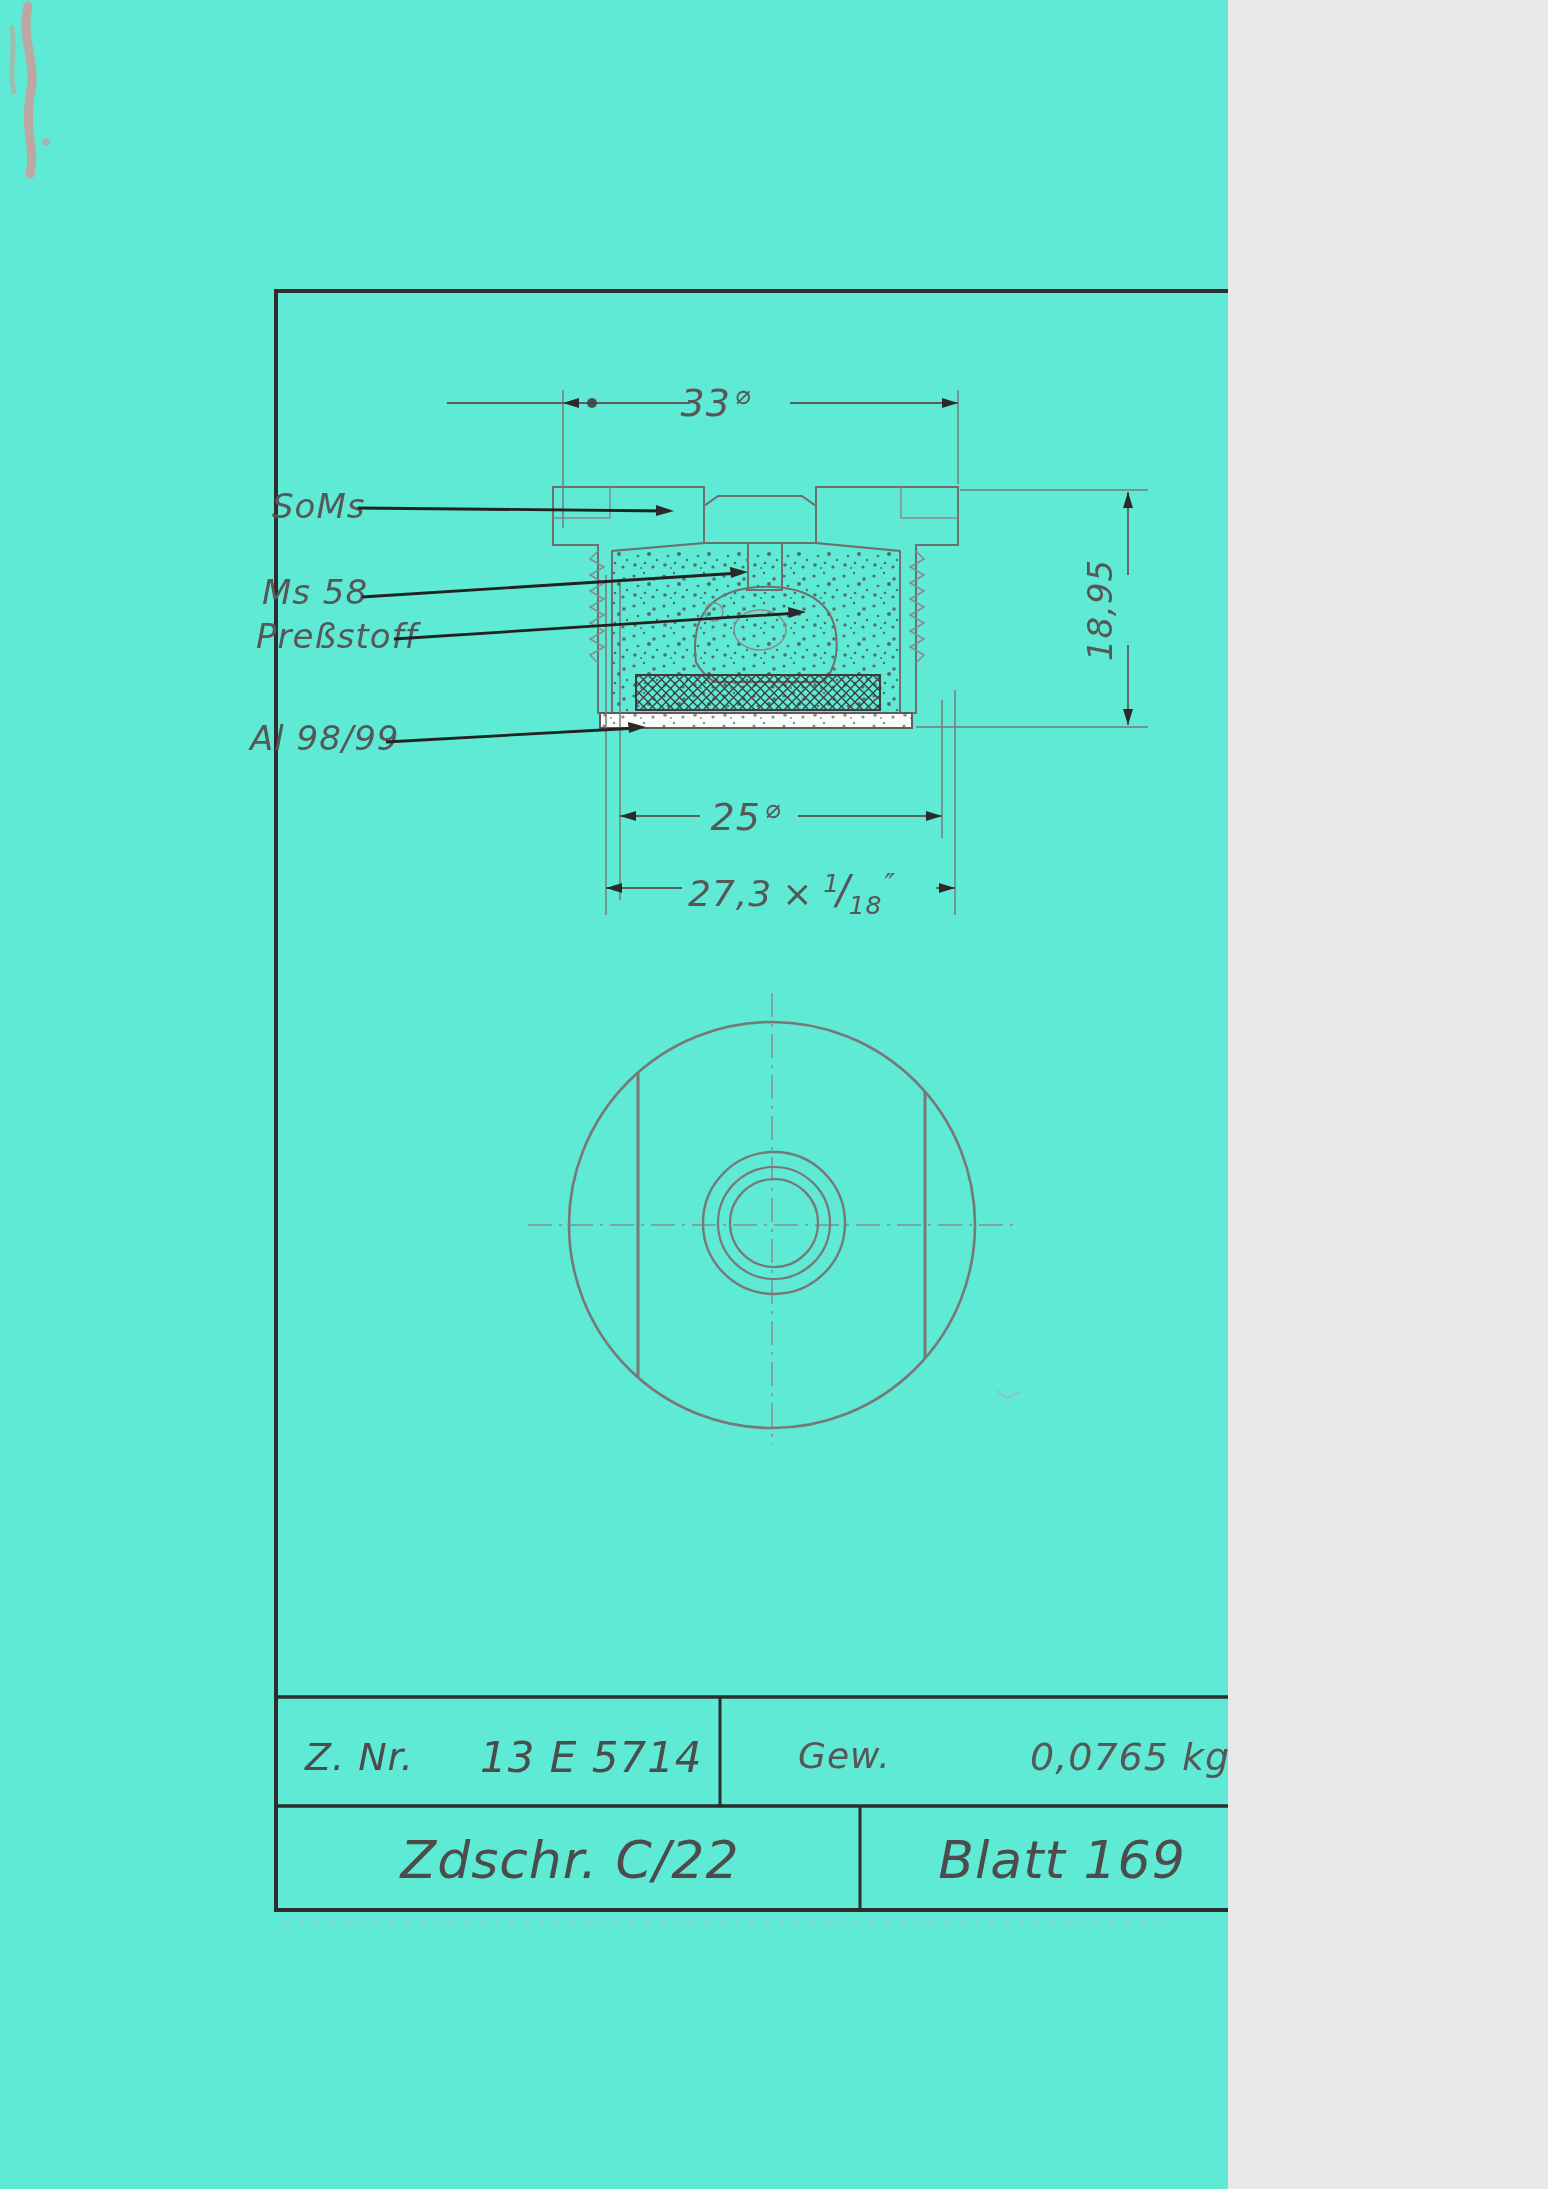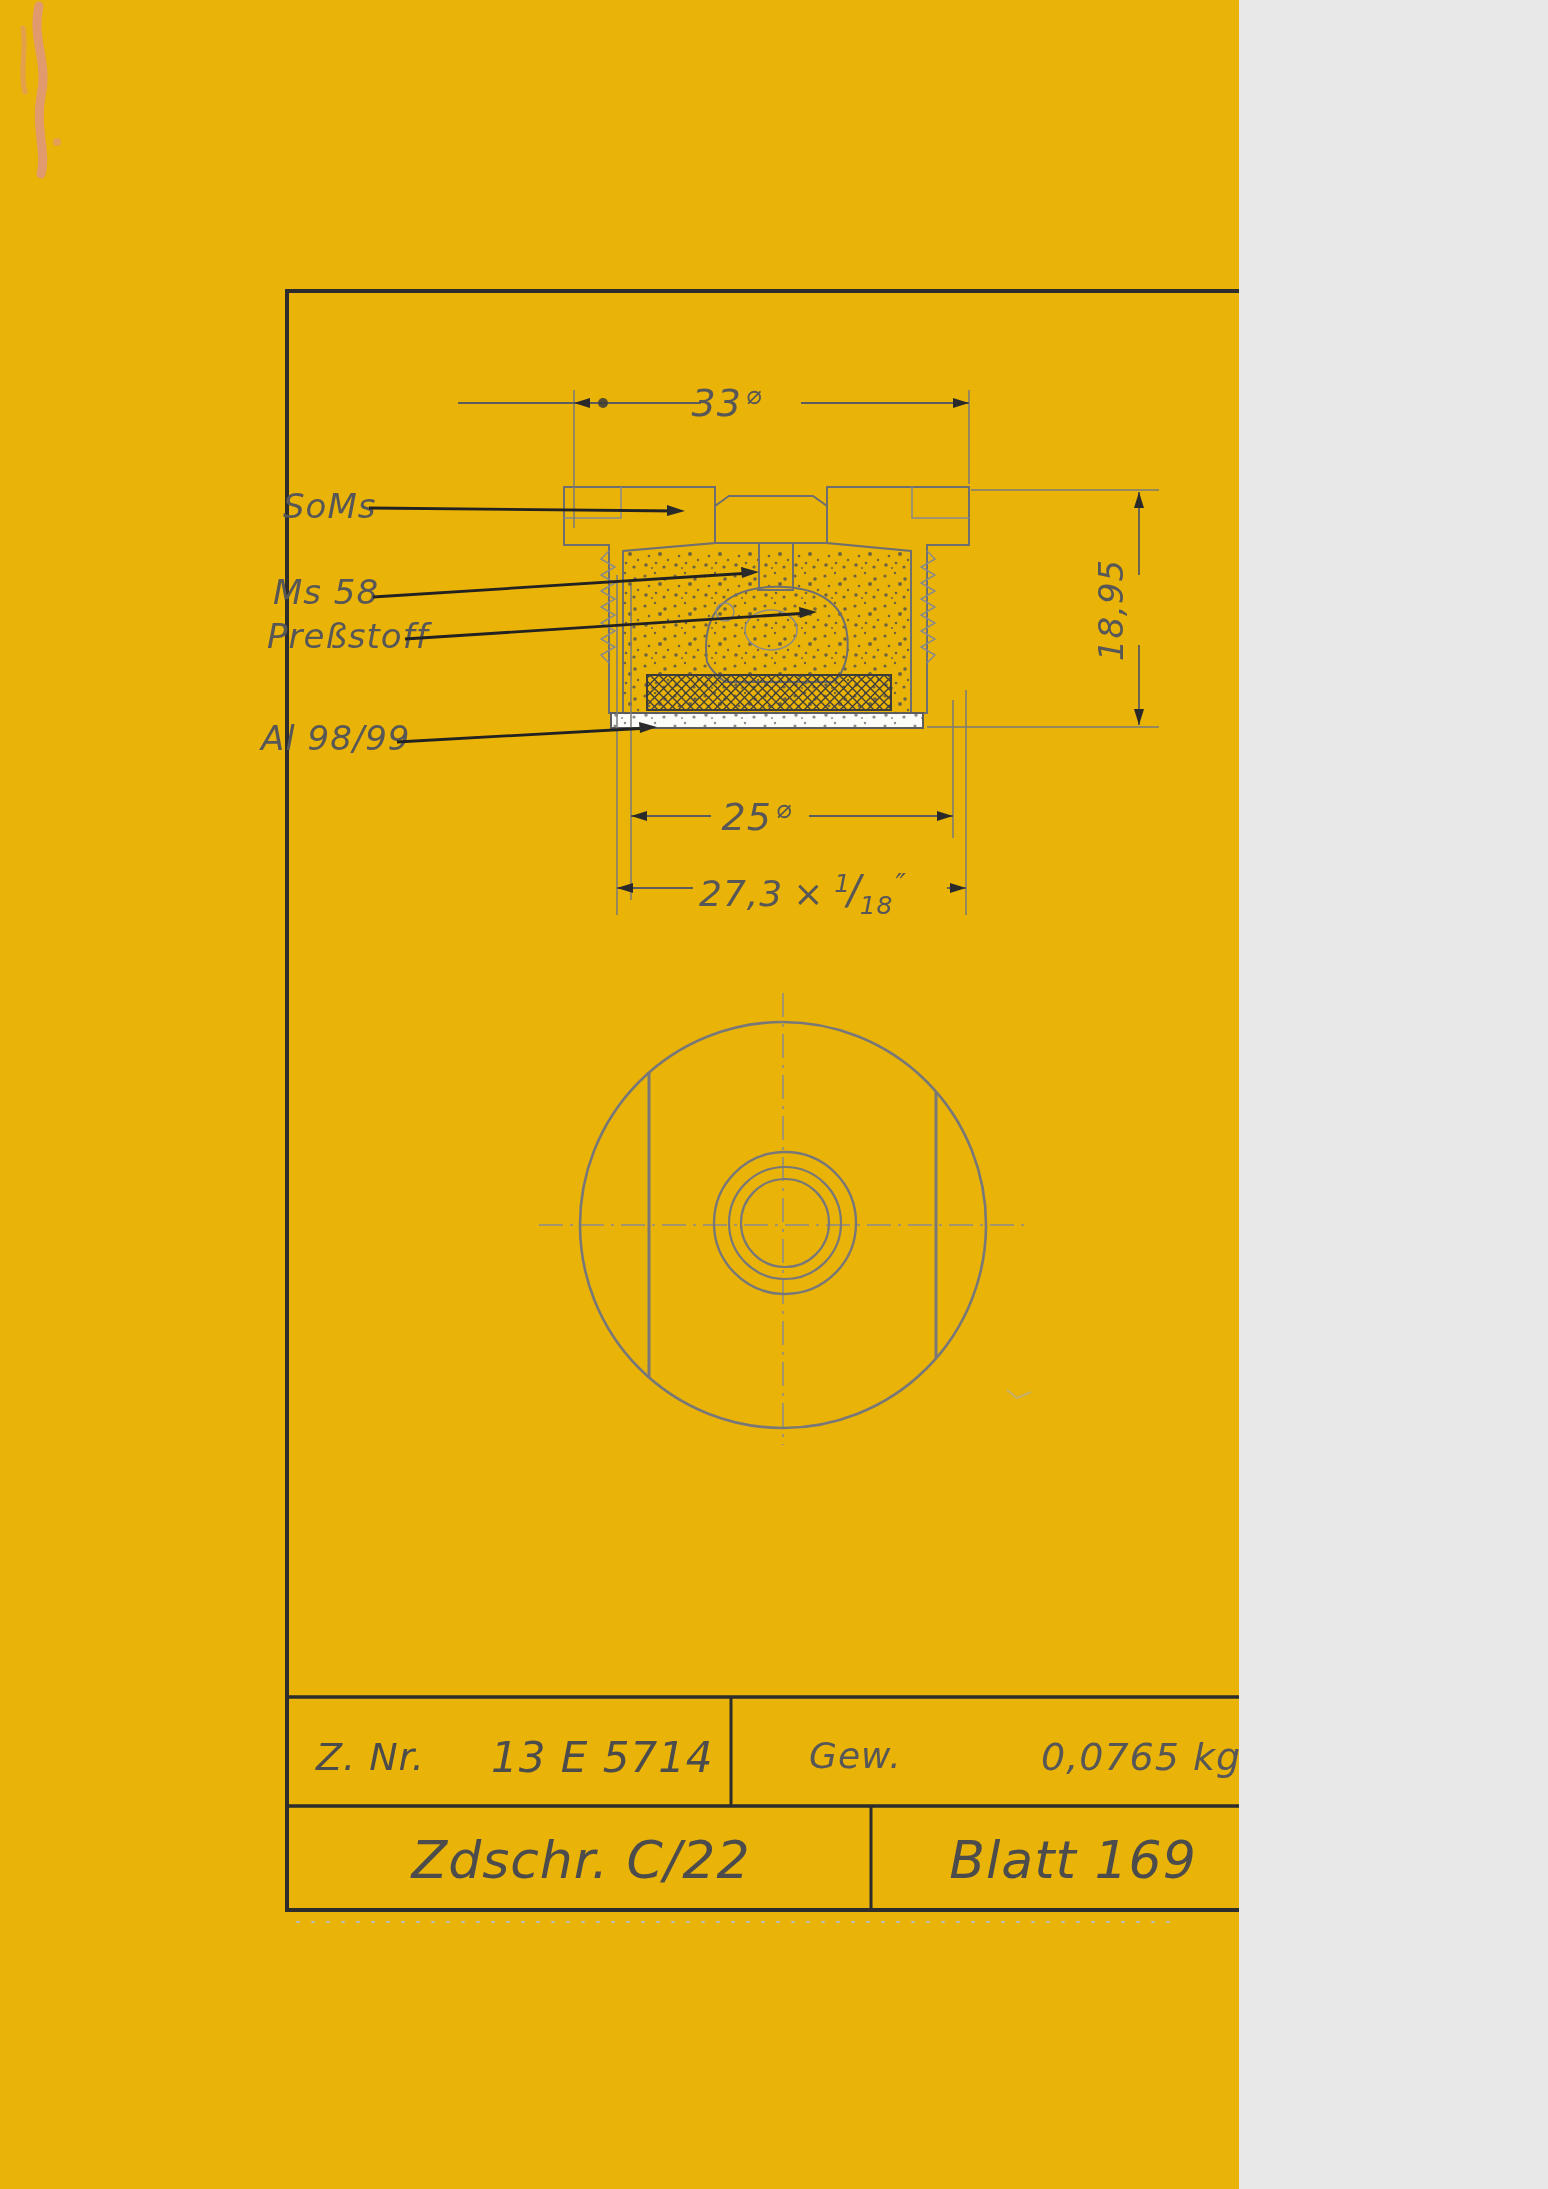--- a/index.html
+++ b/index.html
@@ -1,22 +1,21 @@
 <!DOCTYPE html>
 <html><head>
 <meta charset="utf-8">
 <style>
   html,body{margin:0;padding:0;background:#e8e8e8;}
   .page{
     position:relative;
     width:1228px;height:2189px;
-    background:#eab308;
+    background:#5eead4;
     font-family:"DejaVu Sans",sans-serif;
     overflow:hidden;
-    padding-left:11px;
   }
   svg{display:block;}
   .hand{
     font-family:"DejaVu Sans",sans-serif;
     font-style:italic;
     fill:#575757;
     letter-spacing:1px;
   }
   .hand-dark{ fill:#4c4c4c; }
   .outline{ stroke:#6f6f6f; stroke-width:2; fill:none; }

